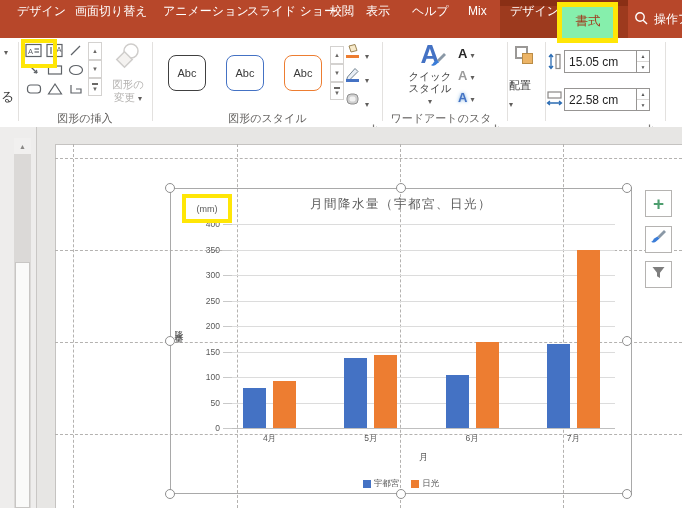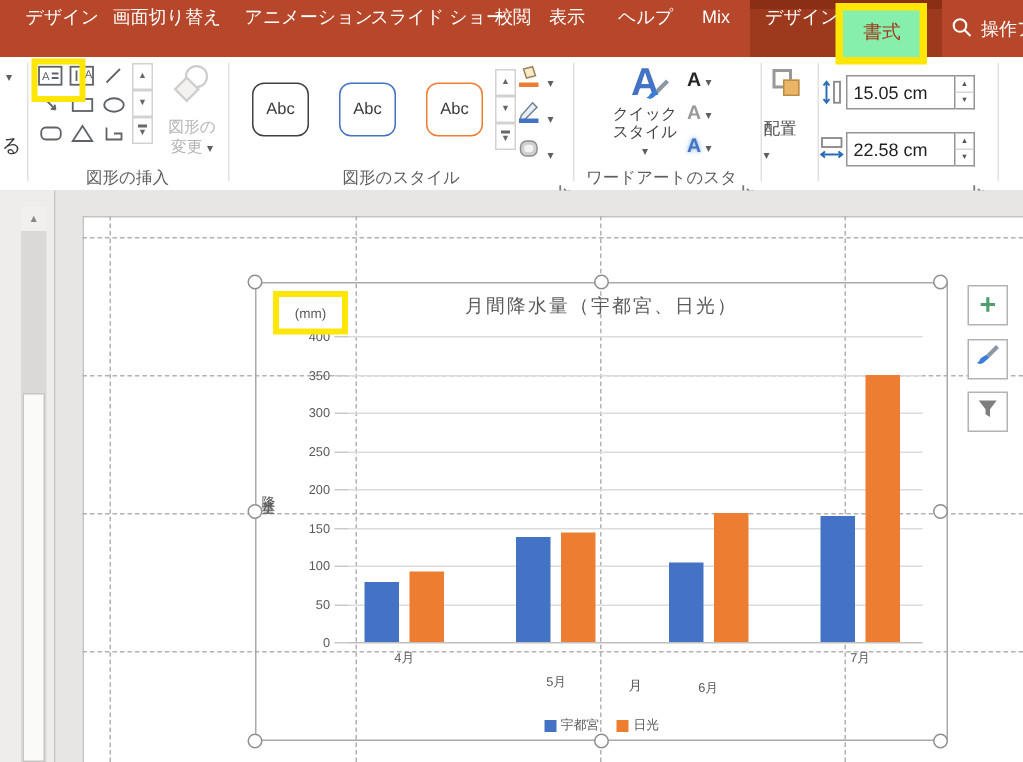--- a/index.html
+++ b/index.html
@@ -369,24 +369,24 @@
         <div class="ytick" style="top: 61.5px;"></div>
         <div class="ylab" style="top: 56.5px;">350</div>
         <div class="gridline" style="top: 36px;"></div>
         <div class="ytick" style="top: 36px;"></div>
         <div class="ylab" style="top: 31px;">400</div>
         <div class="bar" style="left: 73px; top: 200.22px; height: 39.78px; background: rgb(68, 114, 196);"></div>
         <div class="bar" style="left: 103px; top: 193.08px; height: 46.92px; background: rgb(237, 125, 49);"></div>
         <div class="xlab" style="left: 74.5px;">4月</div>
         <div class="bar" style="left: 174.3px; top: 169.62px; height: 70.38px; background: rgb(68, 114, 196);"></div>
         <div class="bar" style="left: 204.3px; top: 167.07px; height: 72.93px; background: rgb(237, 125, 49);"></div>
-        <div class="xlab" style="left: 175.8px; margin-top: 16px;">5月</div>
+        <div class="xlab" style="left: 175.8px;">5月</div>
         <div class="bar" style="left: 275.6px; top: 186.96px; height: 53.04px; background: rgb(68, 114, 196);"></div>
         <div class="bar" style="left: 305.6px; top: 154.32px; height: 85.68px; background: rgb(237, 125, 49);"></div>
-        <div class="xlab" style="left: 277.1px; margin-top: 20px;">6月</div>
+        <div class="xlab" style="left: 277.1px;">6月</div>
         <div class="bar" style="left: 376.9px; top: 155.85px; height: 84.15px; background: rgb(68, 114, 196);"></div>
         <div class="bar" style="left: 406.9px; top: 61.5px; height: 178.5px; background: rgb(237, 125, 49);"></div>
         <div class="xlab" style="left: 378.4px;">7月</div>
       </div>
     <div class="abs" id="legend">
         <div class="leg-item">
           <div class="leg-sq" style="background: rgb(68, 114, 196);"></div>
           <div style="display: inline-block;">宇都宮</div>
         </div>
         <div class="leg-item">

